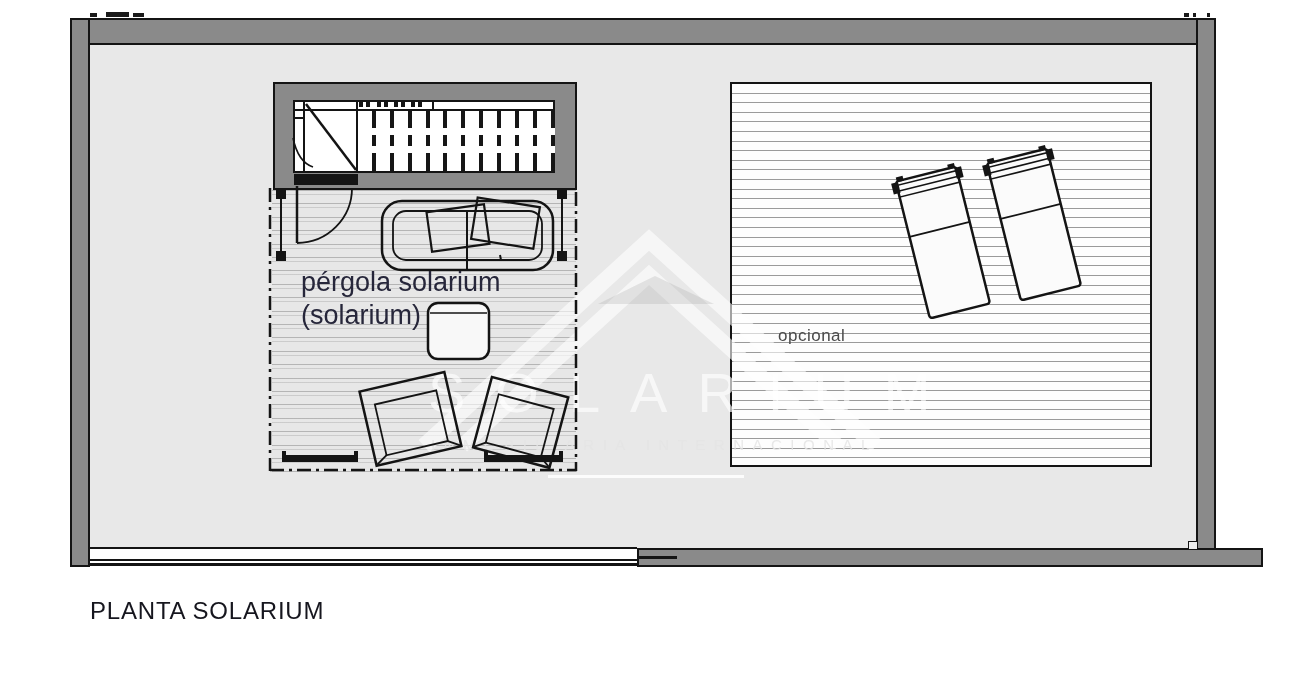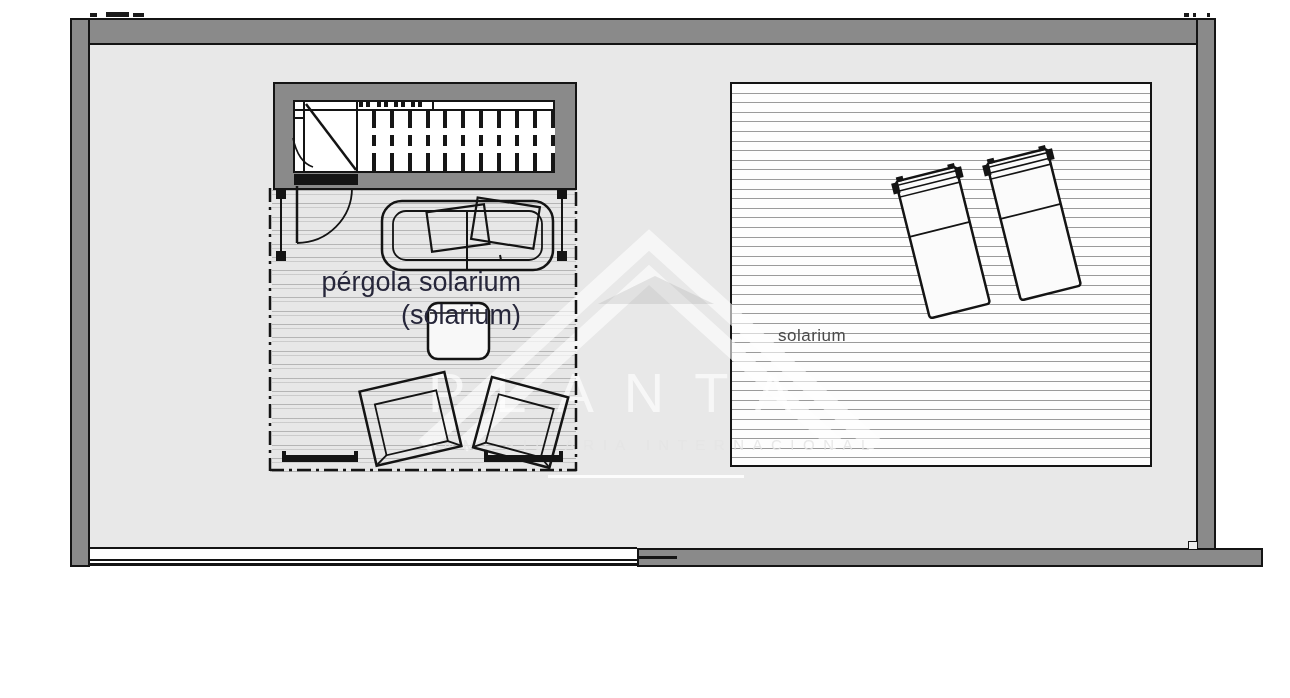--- a/index.html
+++ b/index.html
@@ -23,21 +23,21 @@
   #stair-outer{left:273px;top:82px;width:304px;height:108px;background:#8a8a8a;border:2.5px solid #141414;box-sizing:border-box;}
   #stair-inner{left:293px;top:100px;width:262px;height:73px;background:#ffffff;border:2px solid #141414;box-sizing:border-box;}
   #stair-treads{left:358px;top:110px;width:197px;height:63px;
         background-image:repeating-linear-gradient(90deg, transparent 0 13.9px, #161616 13.9px 17.9px);}
   .notch-row{position:absolute;background:#ffffff;}
   .tick{position:absolute;background:#141414;}
   
   .rail{position:absolute;background:#141414;}
   .railband{position:absolute;background:#ffffff;}
   
-  #pergola-label{left:301px;top:266px;width:220px;color:#26263a;font-size:27px;line-height:33px;text-align:right;}
+  #pergola-label{left:301px;top:266px;width:220px;color:#26263a;font-size:27px;line-height:33px;}
   #solarium-label{left:778px;top:326px;color:#4a4a4a;font-size:17px;letter-spacing:0.5px;}
   #plan-title{left:90px;top:597px;color:#16161e;font-size:24px;letter-spacing:0.8px;}
   
   #wm-name{left:428px;top:360px;font-size:56px;font-weight:500;letter-spacing:30px;
            color:rgba(255,255,255,0.66);white-space:nowrap;}
   #wm-tagline{left:431px;top:436px;font-size:15px;letter-spacing:8.5px;
            color:rgba(228,228,228,0.85);white-space:nowrap;}
   #wm-underline{left:548px;top:475px;width:196px;height:3px;background:rgba(255,255,255,0.85);}
   .mark{position:absolute;background:#1a1a1a;}
   svg{display:block;}
@@ -58,21 +58,21 @@
 
   <div id="deck" class="abs"></div>
 
   <div id="solarium" class="abs"></div>
 
   <svg class="abs" style="left:0;top:0;" width="1290" height="698" viewBox="0 0 1290 698">
     <path d="M 424 446 L 649 240 L 876 446" fill="none" stroke="rgba(255,255,255,0.6)" stroke-width="16"></path>
     <path d="M 462 446 L 649 275 L 838 446" fill="none" stroke="rgba(255,255,255,0.6)" stroke-width="15"></path>
     <polygon points="655,276 598,304 714,304" fill="rgba(150,150,150,0.22)"></polygon>
   </svg>
-  <div id="wm-name" class="abs">PLANTA</div>
+  <div id="wm-name" class="abs">SOLARIUM</div>
   <div id="wm-tagline" class="abs">INMOBILIARIA INTERNACIONAL</div>
   <div id="wm-underline" class="abs"></div>
 
   <div class="wall" style="left:70px;top:18px;width:1146px;height:27px;"></div>
   <div class="wall" style="left:70px;top:18px;width:20px;height:549px;"></div>
   <div class="wall" style="left:1196px;top:18px;width:20px;height:533px;"></div>
   <div class="wall" style="left:637px;top:548px;width:626px;height:19px;"></div>
   <div class="abs" style="left:639px;top:556px;width:38px;height:3px;background:#141414;"></div>
   <div class="abs" style="left:1188px;top:541px;width:10px;height:9px;background:#f0f0f0;border:1.5px solid #141414;box-sizing:border-box;"></div>
 
@@ -175,15 +175,16 @@
       <rect x="1004" y="150" width="7" height="5" fill="#141414"></rect>
       <rect x="1057" y="150" width="7" height="5" fill="#141414"></rect>
       <line x1="1003" y1="211" x2="1065" y2="211" stroke="#141414" stroke-width="1.8"></line>
     </g>
   </svg>
 
   <div id="pergola-label" class="abs">
     <div>pérgola solarium</div>
     <div>(solarium)</div>
   </div>
-  <div id="solarium-label" class="abs">solarium</div>
+  <div id="solarium-label" class="abs">opcional</div>
 
+  <div id="plan-title" class="abs">PLANTA SOLARIUM</div>
 </div>
 
 </body></html>

